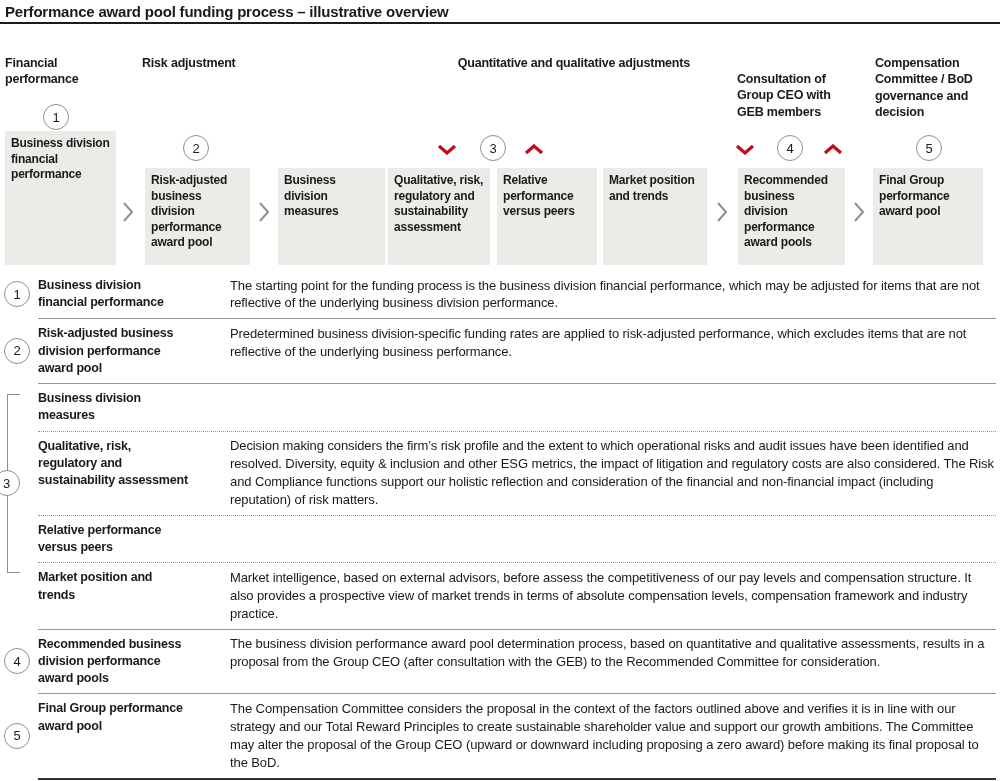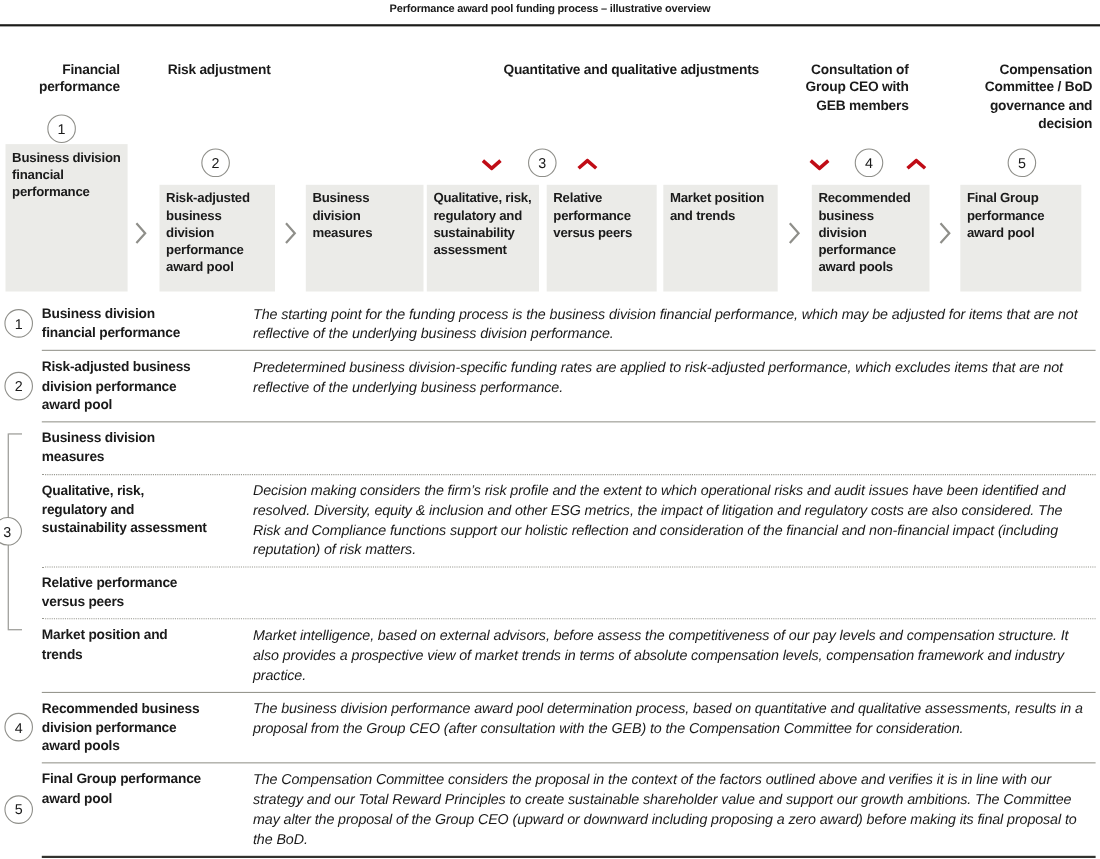--- a/index.html
+++ b/index.html
@@ -8,36 +8,36 @@
     position:relative;
     width:1000px; height:781px;
     background:#fff;
     font-family:"Liberation Sans", sans-serif;
     color:#1a1a1a;
     overflow:hidden;
   }
   
   .title {
     position:absolute; left:5px; top:3px; right:5px;
-    font-size:10px; font-weight:bold; letter-spacing:-0.2px;text-align:center;
+    font-size:15px; font-weight:bold; letter-spacing:-0.2px;
   }
   .title-rule {
     position:absolute; left:0; right:0; top:22px;
     border-top:2px solid #1c1c1a;
   }
   
   .flow { position:absolute; left:0; top:25px; width:1000px; height:240px; }
   .fhead {
     position:absolute; top:30px;
-    font-size:12.5px; font-weight:bold; line-height:1.3; letter-spacing:-0.2px;text-align:right;
+    font-size:12.5px; font-weight:bold; line-height:1.3; letter-spacing:-0.2px;
   }
   .h1 { left:5px;   width:104px; }
   .h2 { left:142px; width:104px; }
   .h3 { left:300px; width:390px; text-align:right; white-space:nowrap; }
-  .h4 { left:720px; width:106px; }
+  .h4 { left:737px; width:106px;margin-top:16px; }
   .h5 { left:875px; width:118px; }
 
   .circ {
     width:26px; height:26px; border:1.5px solid #8f8f8a; border-radius:50%;
     background:#fff; display:flex; align-items:center; justify-content:center;
     font-size:13px; color:#1a1a1a; flex:0 0 auto;
   }
   .flow .circ { position:absolute; }
   .c1 { left:43px;  top:79px; }
   .c2 { left:183px; top:110px; }
@@ -71,21 +71,21 @@
   .row {
     position:relative;
     display:grid; grid-template-columns:36px 194px 1fr;
     padding:6px 6px 6px 0;
   }
   .row .marker { display:flex; align-items:center; justify-content:flex-start; padding-left:4px; }
   .row .term {
     font-size:12.5px; font-weight:bold; line-height:1.38; letter-spacing:-0.2px;
     padding:1px 40px 0 2px;
   }
-  .row .desc { font-size:13px; line-height:1.38; letter-spacing:-0.1px; padding-top:0.5px;font-style:italic; }
+  .row .desc { font-size:13px; line-height:1.38; letter-spacing:-0.1px; padding-top:0.5px; }
   .sep-solid::before, .sep-dotted::before {
     content:""; position:absolute; left:38px; right:4px; top:0;
   }
   .sep-solid::before  { border-top:1px solid #97978f; }
   .sep-dotted::before { border-top:1px dotted #97978f; }
 
   .group3 { position:relative; }
   .bracket {
     position:absolute; left:7px; top:11px; bottom:56px;
     border-left:1.5px solid #8f8f8a; width:13px;
@@ -206,21 +206,21 @@
         <div class="term">Market position and trends</div>
         <div class="desc">Market intelligence, based on external advisors, before assess the competitiveness of our pay levels and compensation structure. It also provides a prospective view of market trends in terms of absolute compensation levels, compensation framework and industry practice.</div>
       </div>
     </div>
 
     <div class="row sep-solid">
       <div class="marker">
           <div class="circ">4</div>
         </div>
       <div class="term">Recommended business division performance award pools</div>
-      <div class="desc">The business division performance award pool determination process, based on quantitative and qualitative assessments, results in a proposal from the Group CEO (after consultation with the GEB) to the Compensation Committee for consideration.</div>
+      <div class="desc">The business division performance award pool determination process, based on quantitative and qualitative assessments, results in a proposal from the Group CEO (after consultation with the GEB) to the Recommended Committee for consideration.</div>
     </div>
 
     <div class="row sep-solid">
       <div class="marker">
           <div class="circ">5</div>
         </div>
       <div class="term">Final Group performance award pool</div>
       <div class="desc">The Compensation Committee considers the proposal in the context of the factors outlined above and verifies it is in line with our strategy and our Total Reward Principles to create sustainable shareholder value and support our growth ambitions. The Committee may alter the proposal of the Group CEO (upward or downward including proposing a zero award) before making its final proposal to the BoD.</div>
     </div>
 

